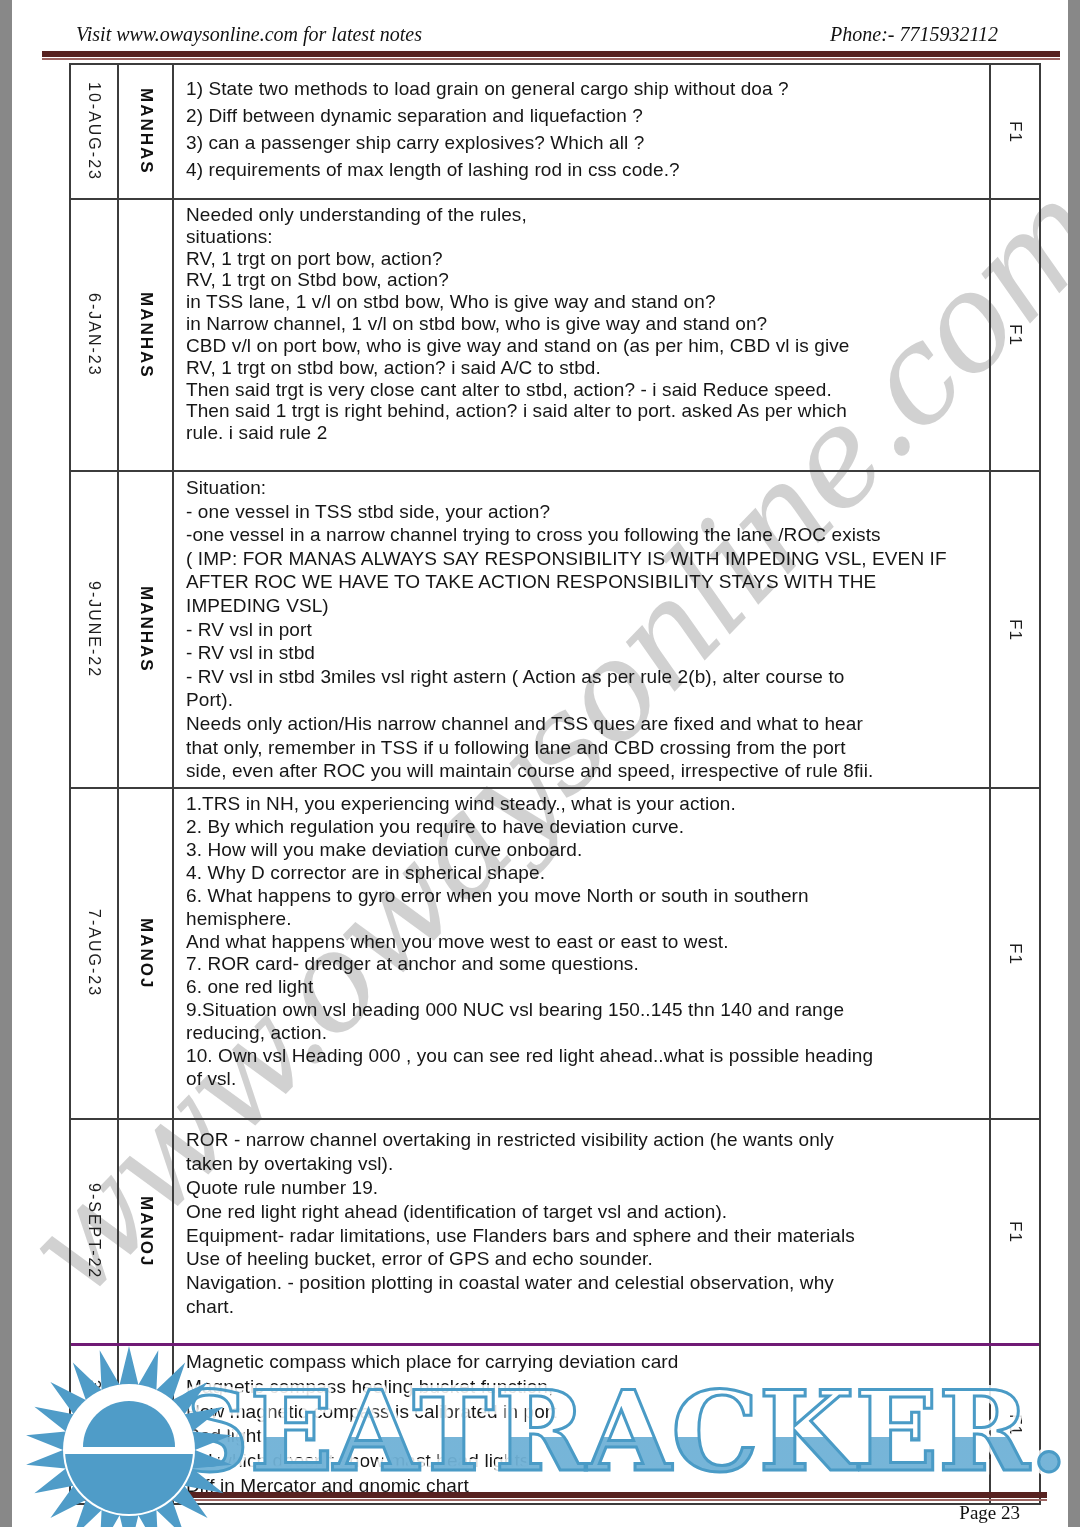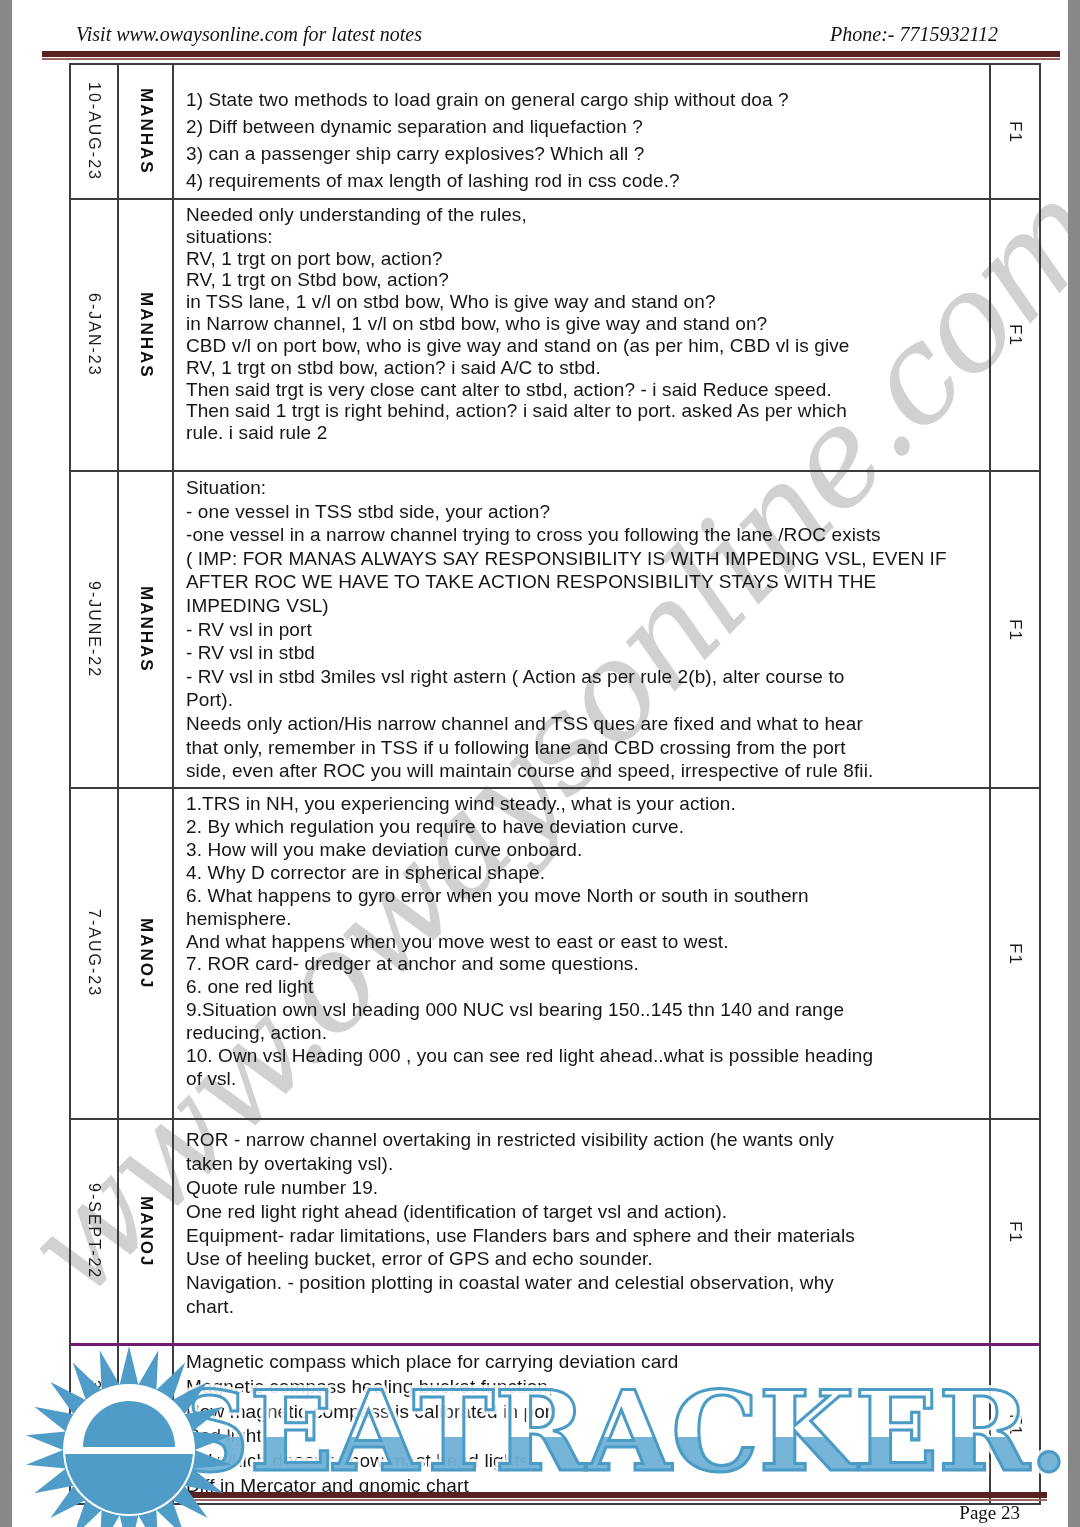--- a/index.html
+++ b/index.html
@@ -70,21 +70,21 @@
   <div class="wm-diagonal">www.owaysonline.com</div>
 
   <div class="qtable" id="qtable">
       <div class="trow" style="height: 133px;">
         <div class="cell c-date">
           <span class="vert v-date">10-AUG-23</span>
         </div>
         <div class="cell c-name">
           <span class="vert v-name">MANHAS</span>
         </div>
-        <div class="cell c-content" style="line-height: 27px; padding-top: 21px;">
+        <div class="cell c-content" style="line-height: 27px; padding-top: 10px;">
           <div class="tline">1) State two methods to load grain on general cargo ship without doa ?</div>
           <div class="tline">2) Diff between dynamic separation and liquefaction ?</div>
           <div class="tline">3) can a passenger ship carry explosives? Which all ?</div>
           <div class="tline">4) requirements of max length of lashing rod in css code.?</div>
         </div>
         <div class="cell c-grade">
           <span class="vert v-grade">F1</span>
         </div>
       </div>
       <div class="trow" style="height: 270px;">

